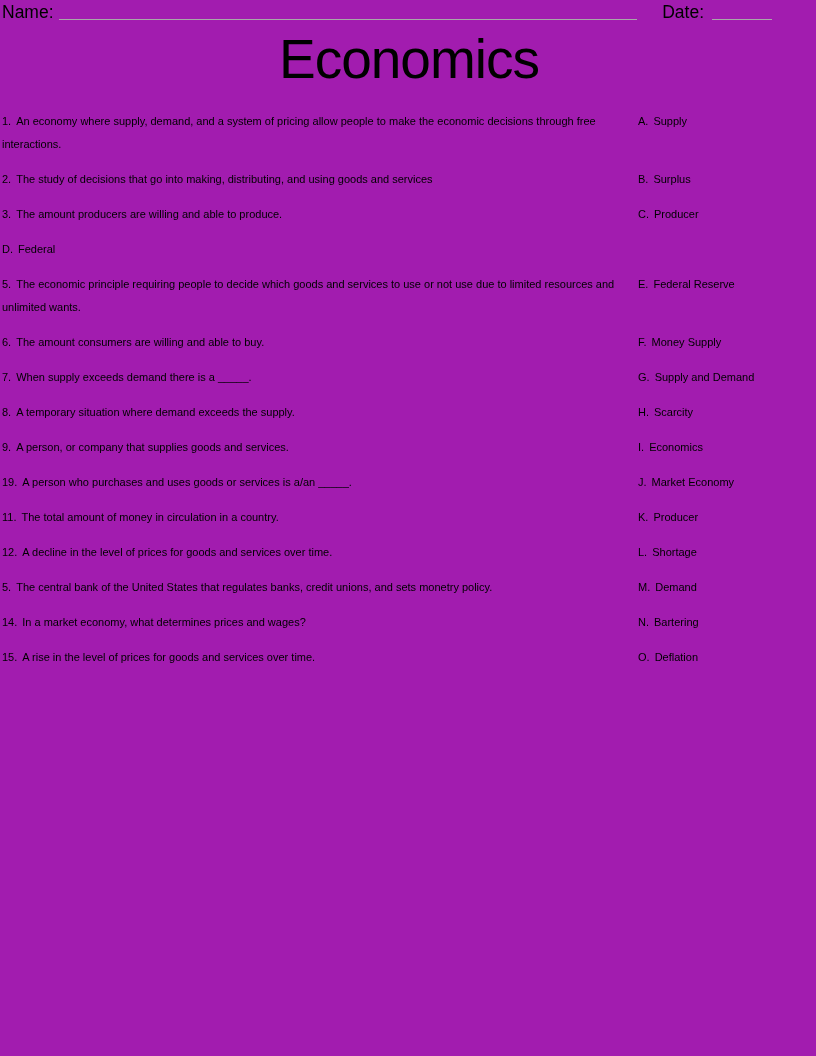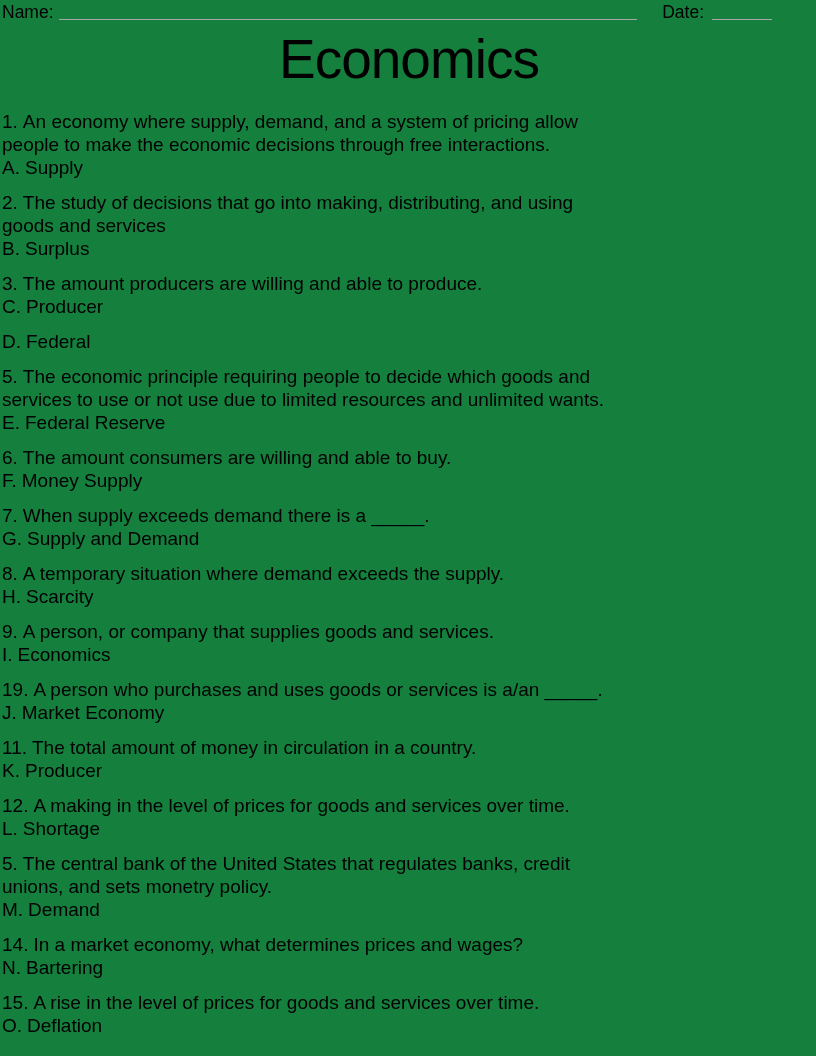--- a/index.html
+++ b/index.html
@@ -12,21 +12,21 @@
     height: 1056px;
     font-family: "Liberation Sans", sans-serif;
     color: #000000;
     overflow: hidden;
   }
   .page {
     box-sizing: border-box;
     width: 816px;
     height: 1056px;
     padding: 2px 0 0 2px;
-    background: #15803d;
+    background: #a21caf;
   }
   
   .header {
     display: flex;
     align-items: flex-end;
     font-size: 17.5px;
     line-height: 21px;
     padding-right: 44px;
   }
   .hlabel {
@@ -56,23 +56,22 @@
     letter-spacing: -1px;
   }
   
   .rows {
     margin-top: 20px;
   }
   .row {
     display: flex;
     align-items: flex-start;
     margin-bottom: 12px;
-    font-size: 19px;
+    font-size: 11px;
     line-height: 23px;
-    flex-direction: column;
   }
   .q {
     flex: none;
     box-sizing: border-box;
     width: 636px;
     padding-right: 8px;
   }
   .a {
     flex: none;
     margin-left: 0;
@@ -134,21 +133,21 @@
       </div>
       <div class="row">
         <div class="q"><span class="num">19.</span><span>A person who purchases and uses goods or services is a/an _____.</span></div>
         <div class="a"><span class="num">J.</span><span>Market Economy</span></div>
       </div>
       <div class="row">
         <div class="q"><span class="num">11.</span><span>The total amount of money in circulation in a country.</span></div>
         <div class="a"><span class="num">K.</span><span>Producer</span></div>
       </div>
       <div class="row">
-        <div class="q"><span class="num">12.</span><span>A making in the level of prices for goods and services over time.</span></div>
+        <div class="q"><span class="num">12.</span><span>A decline in the level of prices for goods and services over time.</span></div>
         <div class="a"><span class="num">L.</span><span>Shortage</span></div>
       </div>
       <div class="row">
         <div class="q"><span class="num">5.</span><span>The central bank of the United States that regulates banks, credit unions, and sets monetry policy.</span></div>
         <div class="a"><span class="num">M.</span><span>Demand</span></div>
       </div>
       <div class="row">
         <div class="q"><span class="num">14.</span><span>In a market economy, what determines prices and wages?</span></div>
         <div class="a"><span class="num">N.</span><span>Bartering</span></div>
       </div>

